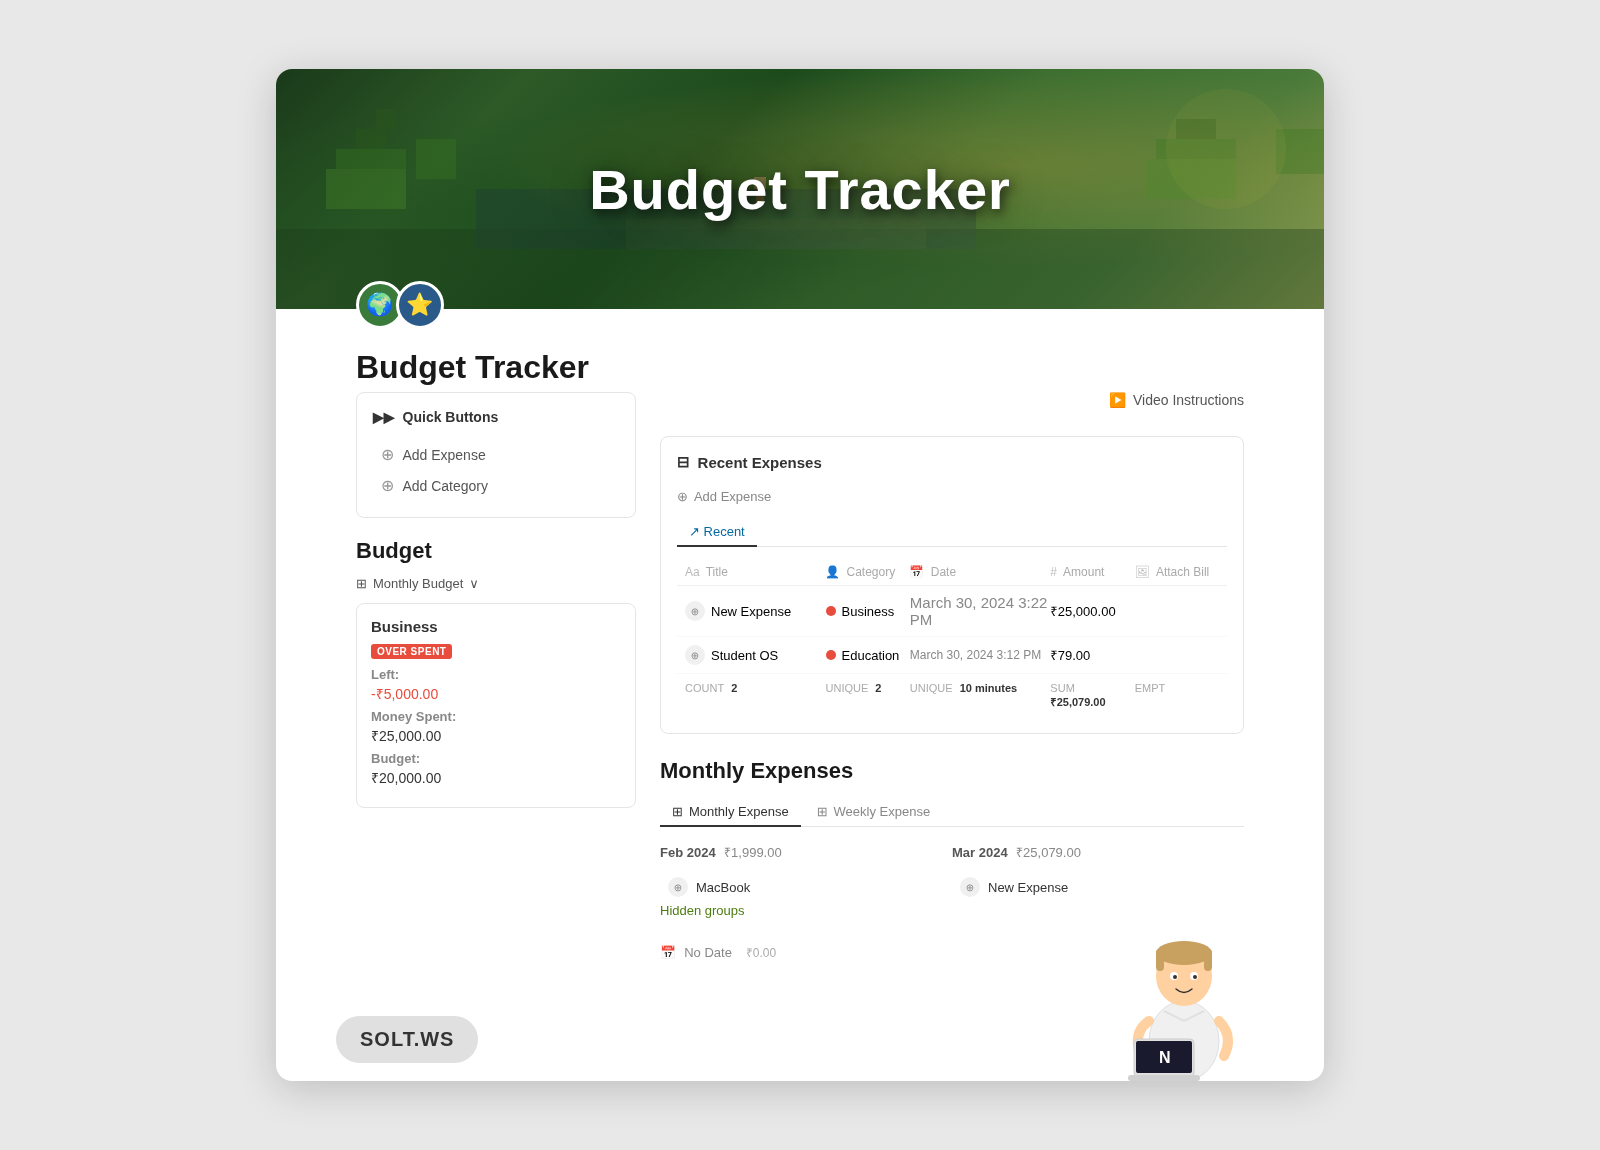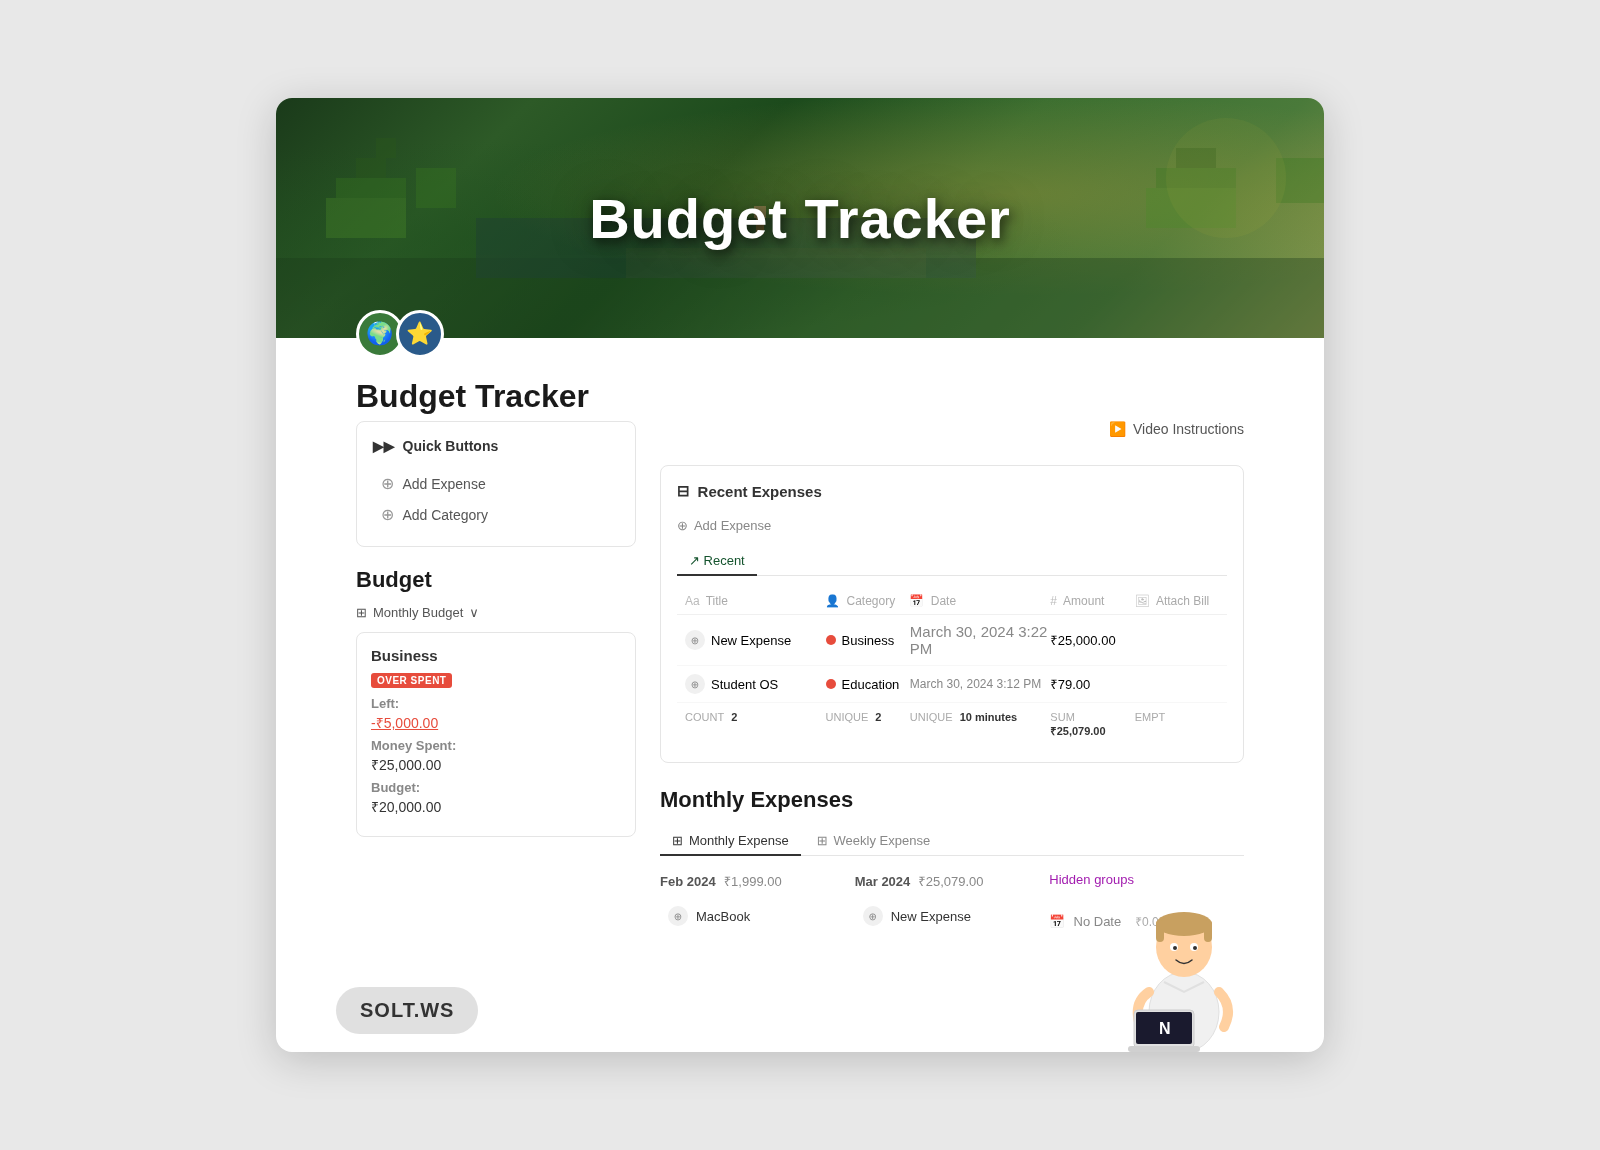--- a/index.html
+++ b/index.html
@@ -184,21 +184,21 @@
       color: #888;
       margin-bottom: 2px;
       font-weight: bold;
     }
     .budget-detail-value {
       font-size: 14px;
       font-weight: 500;
       color: #333;
       margin-bottom: 6px;
     }
-    .budget-detail-value.negative { color: #e74c3c; text-decoration: underline; }
+    .budget-detail-value.negative { color: #e74c3c; }
 
     
     .right-panel {}
 
     .recent-expenses-box {
       border: 1px solid #e5e5e5;
       border-radius: 8px;
       padding: 16px;
       margin-bottom: 24px;
     }
@@ -232,21 +232,21 @@
     .tab-item {
       padding: 6px 12px;
       font-size: 13px;
       font-weight: 500;
       color: #888;
       cursor: pointer;
       border-bottom: 2px solid transparent;
       margin-bottom: -1px;
     }
     .tab-item.active {
-      color: #14532d;
+      color: #0369a1;
       border-bottom-color: #333;
     }
 
     .table-header {
       display: grid;
       grid-template-columns: 2fr 1.2fr 2fr 1.2fr 1.2fr;
       padding: 6px 8px;
       font-size: 12px;
       color: #aaa;
       border-bottom: 1px solid #f0f0f0;
@@ -308,21 +308,21 @@
       border-bottom: 2px solid transparent;
       margin-bottom: -1px;
     }
     .me-tab.active {
       color: #333;
       border-bottom-color: #333;
     }
 
     .month-columns {
       display: grid;
-      grid-template-columns: 1fr 1fr 1fr;
+      grid-template-columns: 1fr 1fr;
       gap: 0;
     }
 
     .month-col {}
     .month-col-header {
       font-size: 13px;
       font-weight: 600;
       color: #555;
       margin-bottom: 10px;
       display: flex;
@@ -341,21 +341,21 @@
       gap: 8px;
       padding: 6px 8px;
       font-size: 13px;
       color: #333;
       border-radius: 4px;
     }
 
     .hidden-groups-col {}
     .hidden-groups-header {
       font-size: 13px;
-      color: #a21caf;
+      color: #4d7c0f;
       margin-bottom: 26px;
     }
     .no-date-item {
       display: flex;
       align-items: center;
       gap: 8px;
       font-size: 13px;
       color: #888;
     }
 

